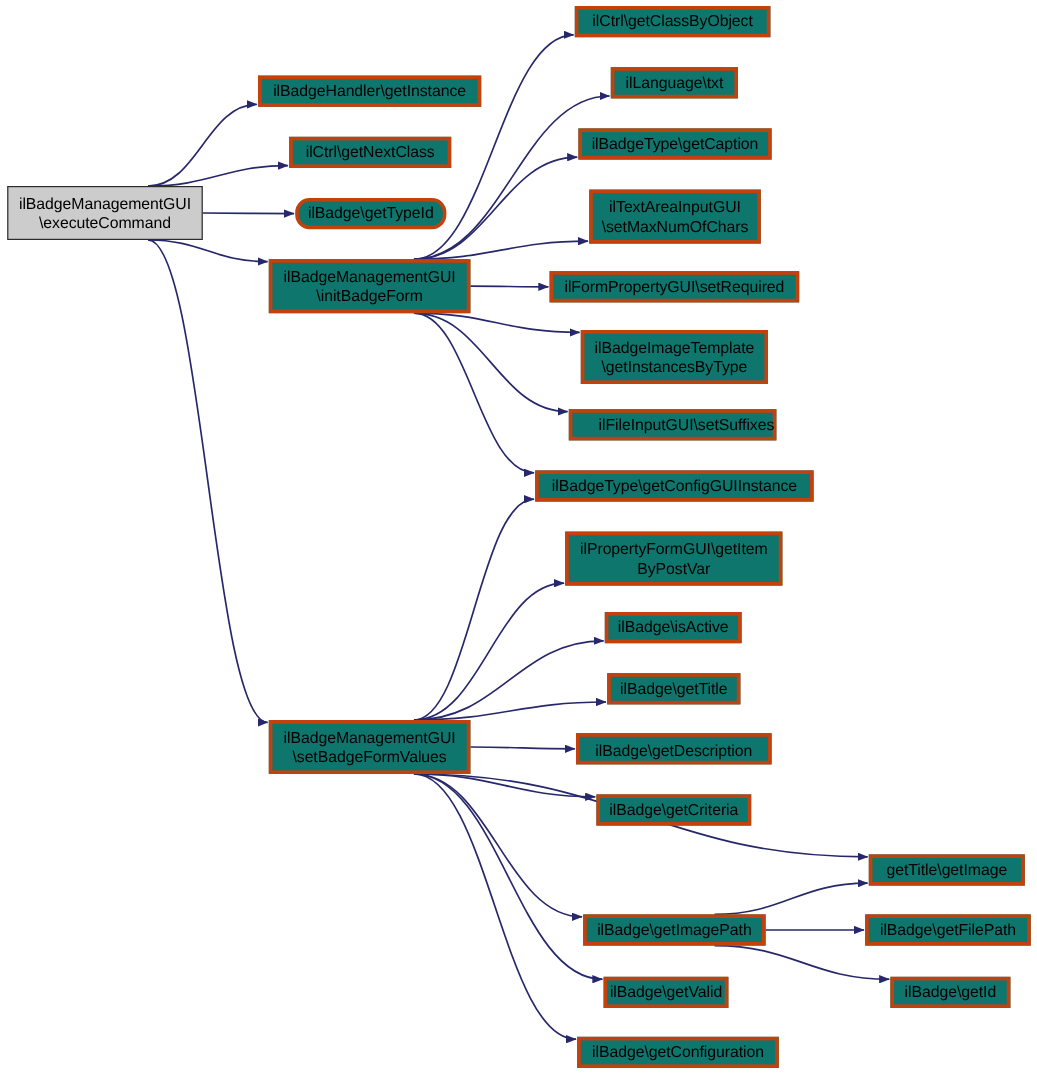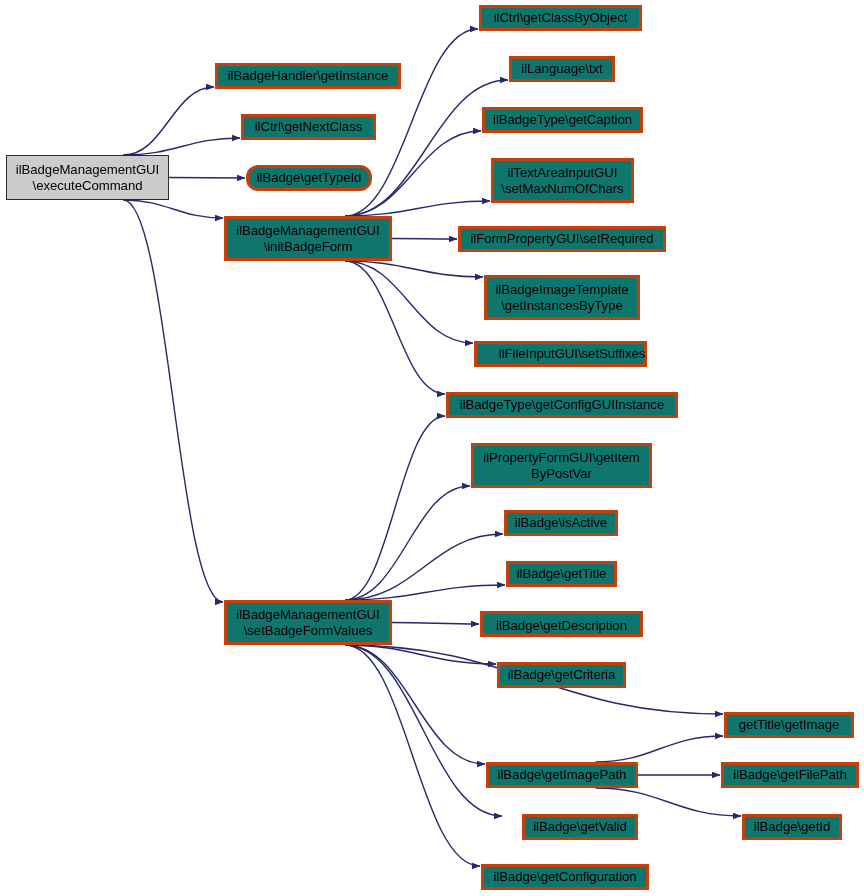--- a/index.html
+++ b/index.html
@@ -105,19 +105,19 @@
       <div class="node" style="left: 446px; top: 392px; width: 232px; height: 26px;"><span class="label">ilBadgeType\getConfigGUIInstance</span></div>
       <div class="node" style="left: 224px; top: 600px; width: 168px; height: 45px;"><span class="label">ilBadgeManagementGUI
 \setBadgeFormValues</span></div>
       <div class="node" style="left: 471px; top: 443px; width: 181px; height: 45px;"><span class="label">ilPropertyFormGUI\getItem
 ByPostVar</span></div>
       <div class="node" style="left: 504px; top: 510px; width: 114px; height: 26px;"><span class="label">ilBadge\isActive</span></div>
       <div class="node" style="left: 506px; top: 561px; width: 111px; height: 26px;"><span class="label">ilBadge\getTitle</span></div>
       <div class="node" style="left: 480px; top: 611px; width: 163px; height: 26px; align-items: flex-end;"><span class="label">ilBadge\getDescription</span></div>
       <div class="node" style="left: 497px; top: 662px; width: 129px; height: 26px;"><span class="label">ilBadge\getCriteria</span></div>
       <div class="node" style="left: 486px; top: 762px; width: 152px; height: 26px;"><span class="label">ilBadge\getImagePath</span></div>
-      <div class="node" style="left: 522px; top: 814px; width: 116px; height: 26px;"><span class="label">ilBadge\getValid</span></div>
+      <div class="node" style="left: 503px; top: 814px; width: 104px; height: 26px;"><span class="label">ilBadge\getValid</span></div>
       <div class="node" style="left: 481px; top: 864px; width: 168px; height: 26px;"><span class="label">ilBadge\getConfiguration</span></div>
       <div class="node" style="left: 724px; top: 712px; width: 130px; height: 26px;"><span class="label">getTitle\getImage</span></div>
       <div class="node" style="left: 721px; top: 762px; width: 138px; height: 26px;"><span class="label">ilBadge\getFilePath</span></div>
       <div class="node" style="left: 742px; top: 814px; width: 100px; height: 26px; text-align: center;"><span class="label">ilBadge\getId</span></div>
     </div>
 </div>
 
 </body></html>

